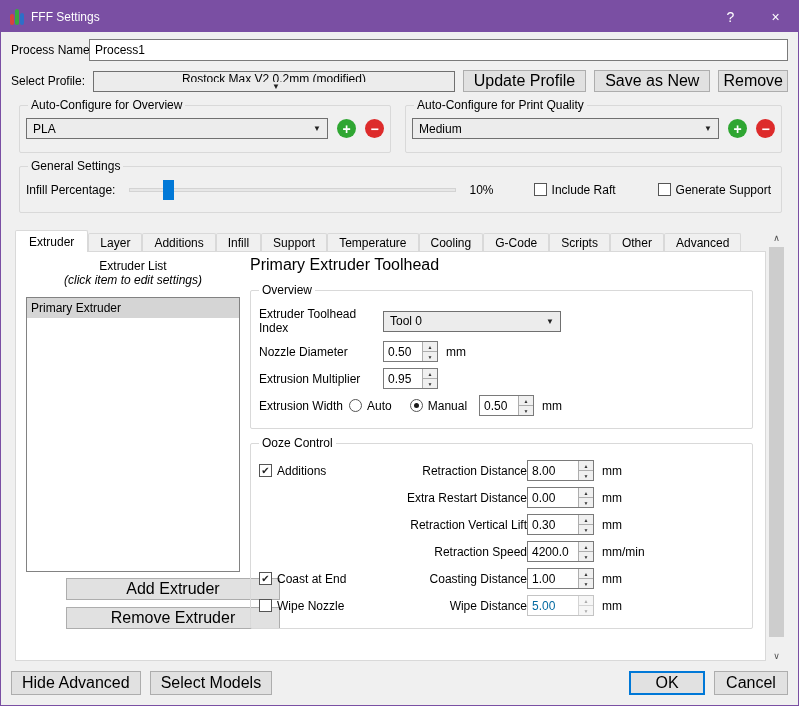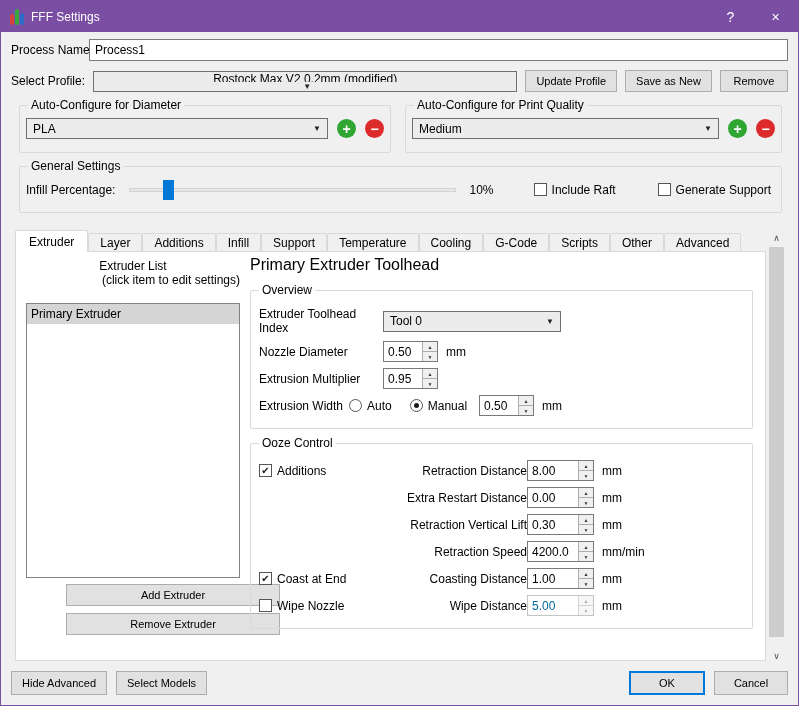--- a/index.html
+++ b/index.html
@@ -29,21 +29,21 @@
   
   .lbl { white-space:nowrap; }
   .tbox { background:#fff; border:1px solid #7A7A7A; height:22px; padding:0 5px;
           font:12px "Liberation Sans",sans-serif; width:100%; }
   .dd { background:#ECECEC; border:1px solid #707070; height:21px;
         display:flex; align-items:center; padding:0 6px; position:relative; }
   .dd .dd-txt { flex:1; overflow:hidden; white-space:nowrap; }
   .dd .dd-arrow { font-size:8px; color:#222; margin-left:4px; }
   .btn { background:#E1E1E1; border:1px solid #ADADAD; height:22px;
          display:inline-flex; align-items:center; justify-content:center;
-         padding:0 10px; font-size:11px; white-space:nowrap;text-align:center; }
+         padding:0 10px; font-size:16px; white-space:nowrap;text-align:center; }
   .btn-default { border:2px solid #0078D7; }
 
   .groupbox { position:relative; border:1px solid #D9D9D9; border-radius:2px; }
   .gb-title { position:absolute; top:-8px; left:8px; padding:0 3px; font-size:12px; }
   .gb-gray .gb-title { background:#F0F0F0; }
   .gb-white .gb-title { background:#fff; }
 
   .chk { display:inline-flex; align-items:center; gap:5px; white-space:nowrap; }
   .chk .box { width:13px; height:13px; background:#fff; border:1px solid #555;
               display:flex; align-items:center; justify-content:center;
@@ -108,21 +108,21 @@
          border-radius:2px 2px 0 0; display:flex; align-items:center; padding:0 11px;
          margin-right:0; position:relative; }
   .tab.active { height:22px; background:#fff; z-index:3; padding:0 13px; }
 
   .pane { position:absolute; top:21px; left:0; right:19px; bottom:2px;
           background:#fff; border:1px solid #D9D9D9; }
 
   
   .ext-col { position:absolute; top:7px; left:10px; width:214px; }
   .ext-title { text-align:center; }
-  .ext-sub { text-align:right; margin-bottom:16px; }
+  .ext-sub { text-align:center; margin-bottom:10px;font-style:italic; }
   .ext-list { height:275px; background:#fff; border:1px solid #828282; margin-bottom:6px; }
   .ext-item { height:20px; line-height:20px; padding:0 4px; background:#D5D5D5; }
   .ext-col .btn { width:100%; margin-bottom:7px;margin-left:40px; }
 
   
   .main-col { position:absolute; top:0; left:234px; right:12px; }
   .page-title { font-size:16px; margin:4px 0 16px 0; }
   .gb-overview { padding:16px 8px 10px 8px; margin-bottom:14px; }
   .gb-ooze { padding:16px 8px 10px 8px; }
   .frow { display:flex; align-items:center; margin-bottom:6px; }
@@ -174,21 +174,21 @@
     <div class="dd">
       <span class="dd-txt">Rostock Max V2 0.2mm (modified)</span>
       <span class="dd-arrow">▼</span>
     </div>
     <span class="btn">Update Profile</span>
     <span class="btn">Save as New</span>
     <span class="btn btn-wide" style="width:72px;">Remove</span>
   </div>
 
   <div class="groupbox gb-gray gb-material">
-    <span class="gb-title">Auto-Configure for Diameter</span>
+    <span class="gb-title">Auto-Configure for Overview</span>
     <div class="gb-auto-inner">
       <div class="dd">
         <span class="dd-txt">PLA</span>
         <span class="dd-arrow">▼</span>
       </div>
       <span class="circle-btn add">+</span>
       <span class="circle-btn del">−</span>
     </div>
   </div>
 

